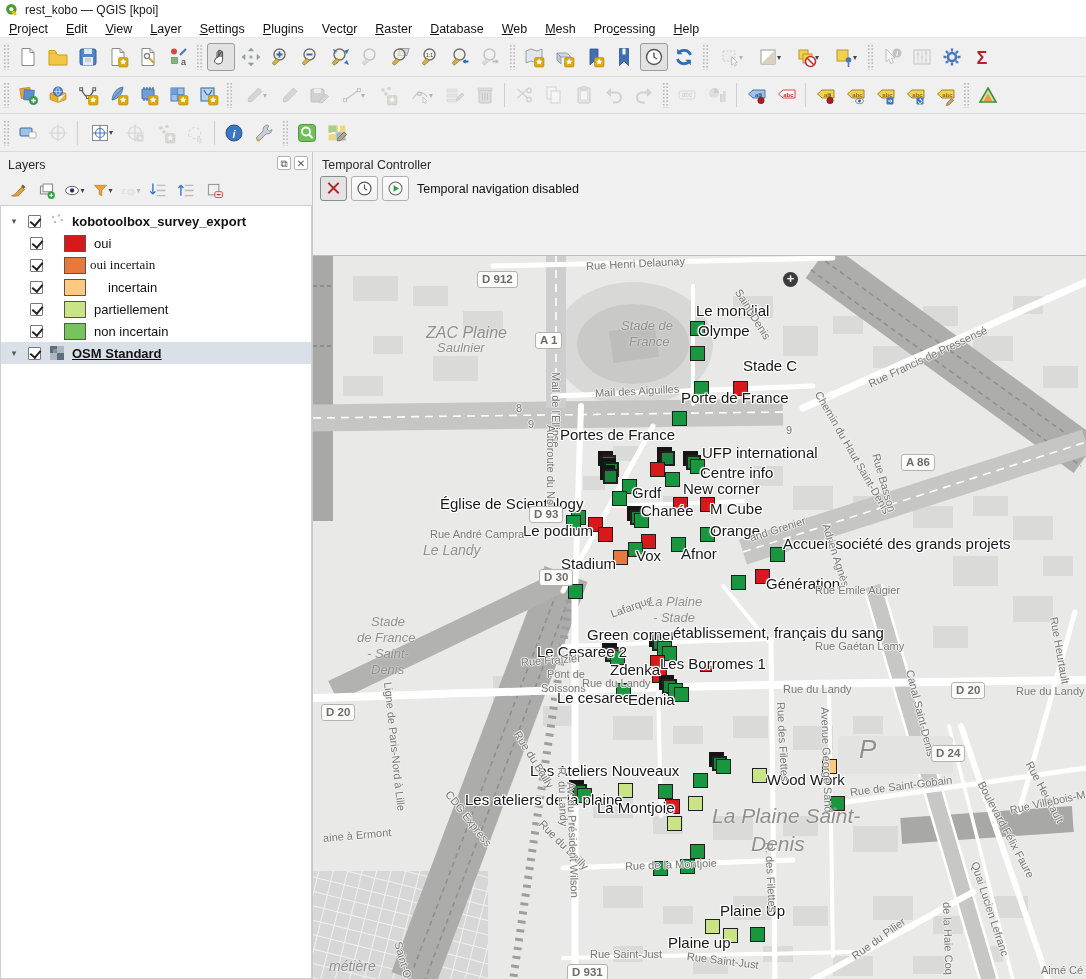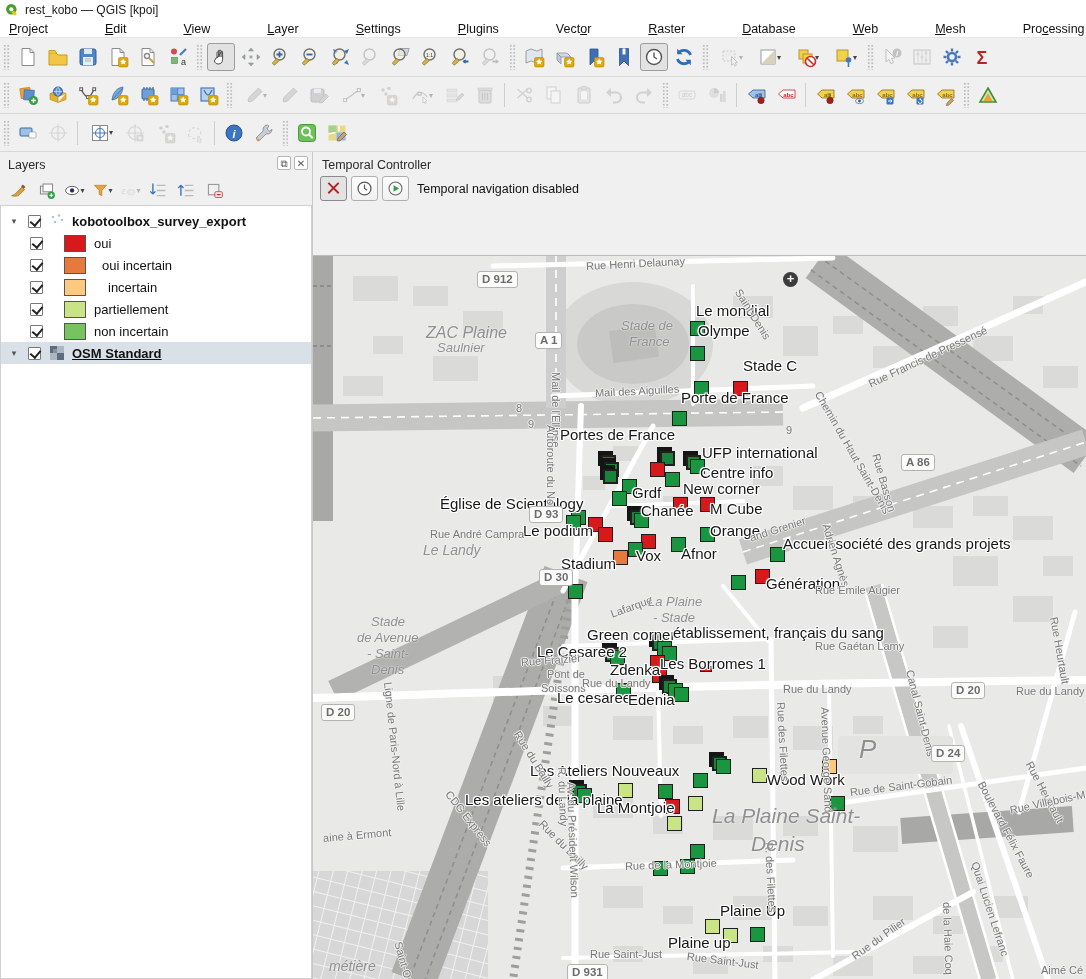--- a/index.html
+++ b/index.html
@@ -4,21 +4,21 @@
 <style>
   * { margin:0; padding:0; box-sizing:border-box; }
   html,body { width:1086px; height:979px; overflow:hidden; }
   body { font-family:"Liberation Sans", sans-serif; background:#f0f0f0; position:relative; }
   #app { position:absolute; inset:0; width:1086px; height:979px; background:#f0f0f0; }
 
   
   .titlebar { position:absolute; left:0; top:0; width:100%; height:20px; background:#ffffff; display:flex; align-items:center; padding-left:5px; gap:6px; }
   .titlebar .qlogo { width:14px; height:14px; }
   .titlebar .title { font-size:12px; color:#1a1a1a; }
-  .menubar { position:absolute; left:0; top:20px; width:100%; height:18px; background:#ffffff; display:flex; align-items:center; border-bottom:1px solid #e6e6e6;gap:39px; }
+  .menubar { position:absolute; left:0; top:20px; width:100%; height:18px; background:#ffffff; display:flex; align-items:center; border-bottom:1px solid #e6e6e6; }
   .menu-item { font-size:12.5px; color:#111; padding:1px 9px; cursor:default; }
   .menu-item u { text-decoration:underline; }
 
   
   .toolbar { position:absolute; left:0; width:100%; background:#f0f0f0; display:flex; align-items:center; border-bottom:1px solid #d9d9d9; }
   #tb1 { top:38px; height:39px; }
   #tb2 { top:77px; height:37px; }
   #tb3 { top:114px; height:38px; }
   .tbtn { width:28px; height:28px; margin:0 1px; display:flex; align-items:center; justify-content:center; border:1px solid transparent; border-radius:3px; position:relative; flex:0 0 auto; }
   .tbtn svg { width:22px; height:22px; }
@@ -714,21 +714,21 @@
         <div class="tree-row">
           <span class="child-indent"></span>
           <span class="cbx checked"></span>
           <span class="swatch" style="background: rgb(215, 25, 28);"></span>
           <span class="layer-label" style="margin-left: 8px;">oui</span>
         </div>
         <div class="tree-row">
           <span class="child-indent"></span>
           <span class="cbx checked"></span>
           <span class="swatch" style="background: rgb(232, 121, 62);"></span>
-          <span class="layer-label" style="margin-left: 16px;">oui incertain</span>
+          <span class="layer-label" style="margin-left: 4px; font-family: Liberation Serif, serif;">oui incertain</span>
         </div>
         <div class="tree-row">
           <span class="child-indent"></span>
           <span class="cbx checked"></span>
           <span class="swatch" style="background: rgb(253, 201, 128);"></span>
           <span class="layer-label" style="margin-left: 22px;">incertain</span>
         </div>
         <div class="tree-row">
           <span class="child-indent"></span>
           <span class="cbx checked"></span>
@@ -1049,21 +1049,21 @@
         <div class="place-label" style="left: 113px; top: 68px; font-size: 16px;">ZAC Plaine</div>
         <div class="place-label" style="left: 124px; top: 84px; font-size: 13px;">Saulnier</div>
         <div class="place-label" style="left: 308px; top: 62px; font-size: 13px;">Stade de</div>
         <div class="place-label" style="left: 316px; top: 78px; font-size: 13px;">France</div>
         <div class="place-label" style="left: 110px; top: 286px; font-size: 14px;">Le Landy</div>
         <div class="place-label" style="left: 335px; top: 338px; font-size: 13px;">La Plaine</div>
         <div class="place-label" style="left: 340px; top: 354px; font-size: 13px;">- Stade</div>
         <div class="place-label" style="left: 399px; top: 548px; font-size: 21px;">La Plaine Saint-</div>
         <div class="place-label" style="left: 438px; top: 576px; font-size: 21px;">Denis</div>
         <div class="place-label" style="left: 58px; top: 358px; font-size: 13px;">Stade</div>
-        <div class="place-label" style="left: 44px; top: 374px; font-size: 13px;">de Avenue</div>
+        <div class="place-label" style="left: 44px; top: 374px; font-size: 13px;">de France</div>
         <div class="place-label" style="left: 54px; top: 390px; font-size: 13px;">- Saint-</div>
         <div class="place-label" style="left: 58px; top: 406px; font-size: 13px;">Denis</div>
         <div class="place-label" style="left: 546px; top: 478px; font-size: 26px;">P</div>
         <div class="place-label" style="left: 16px; top: 702px; font-size: 14px;">métière</div>
         <div class="badge" style="left: 164px; top: 15px;">D 912</div>
         <div class="badge" style="left: 222px; top: 76px;">A 1</div>
         <div class="badge" style="left: 588px; top: 198px;">A 86</div>
         <div class="badge" style="left: 216px; top: 250px;">D 93</div>
         <div class="badge" style="left: 226px; top: 313px;">D 30</div>
         <div class="badge" style="left: 8px; top: 448px;">D 20</div>

